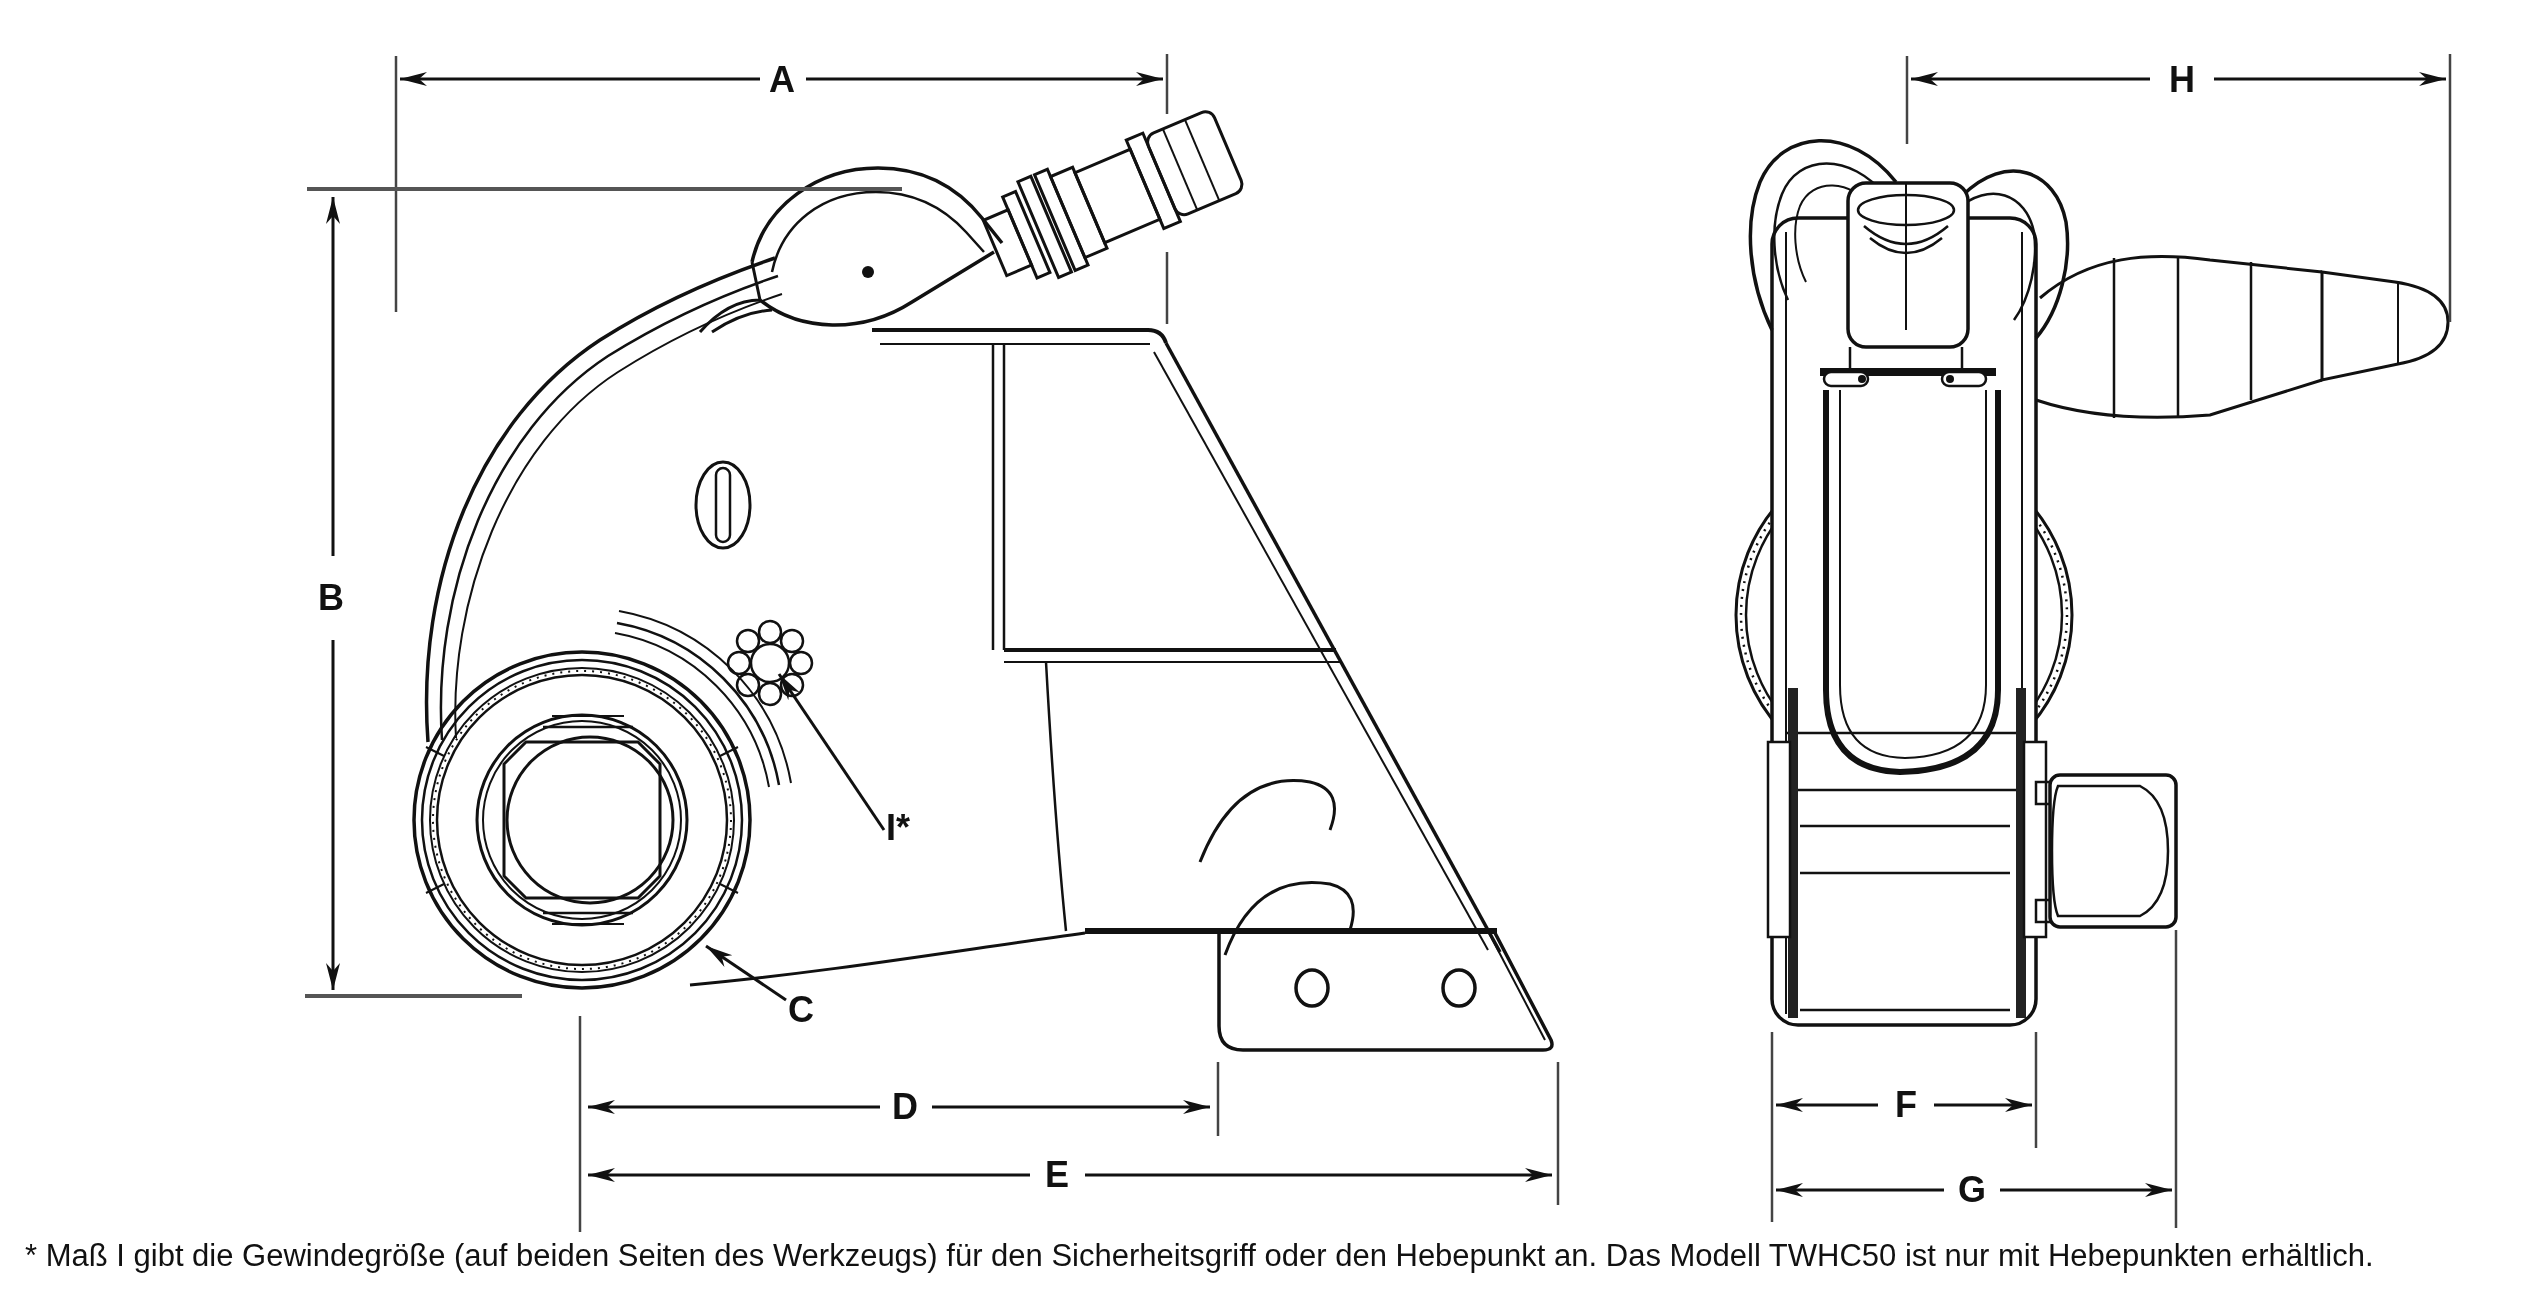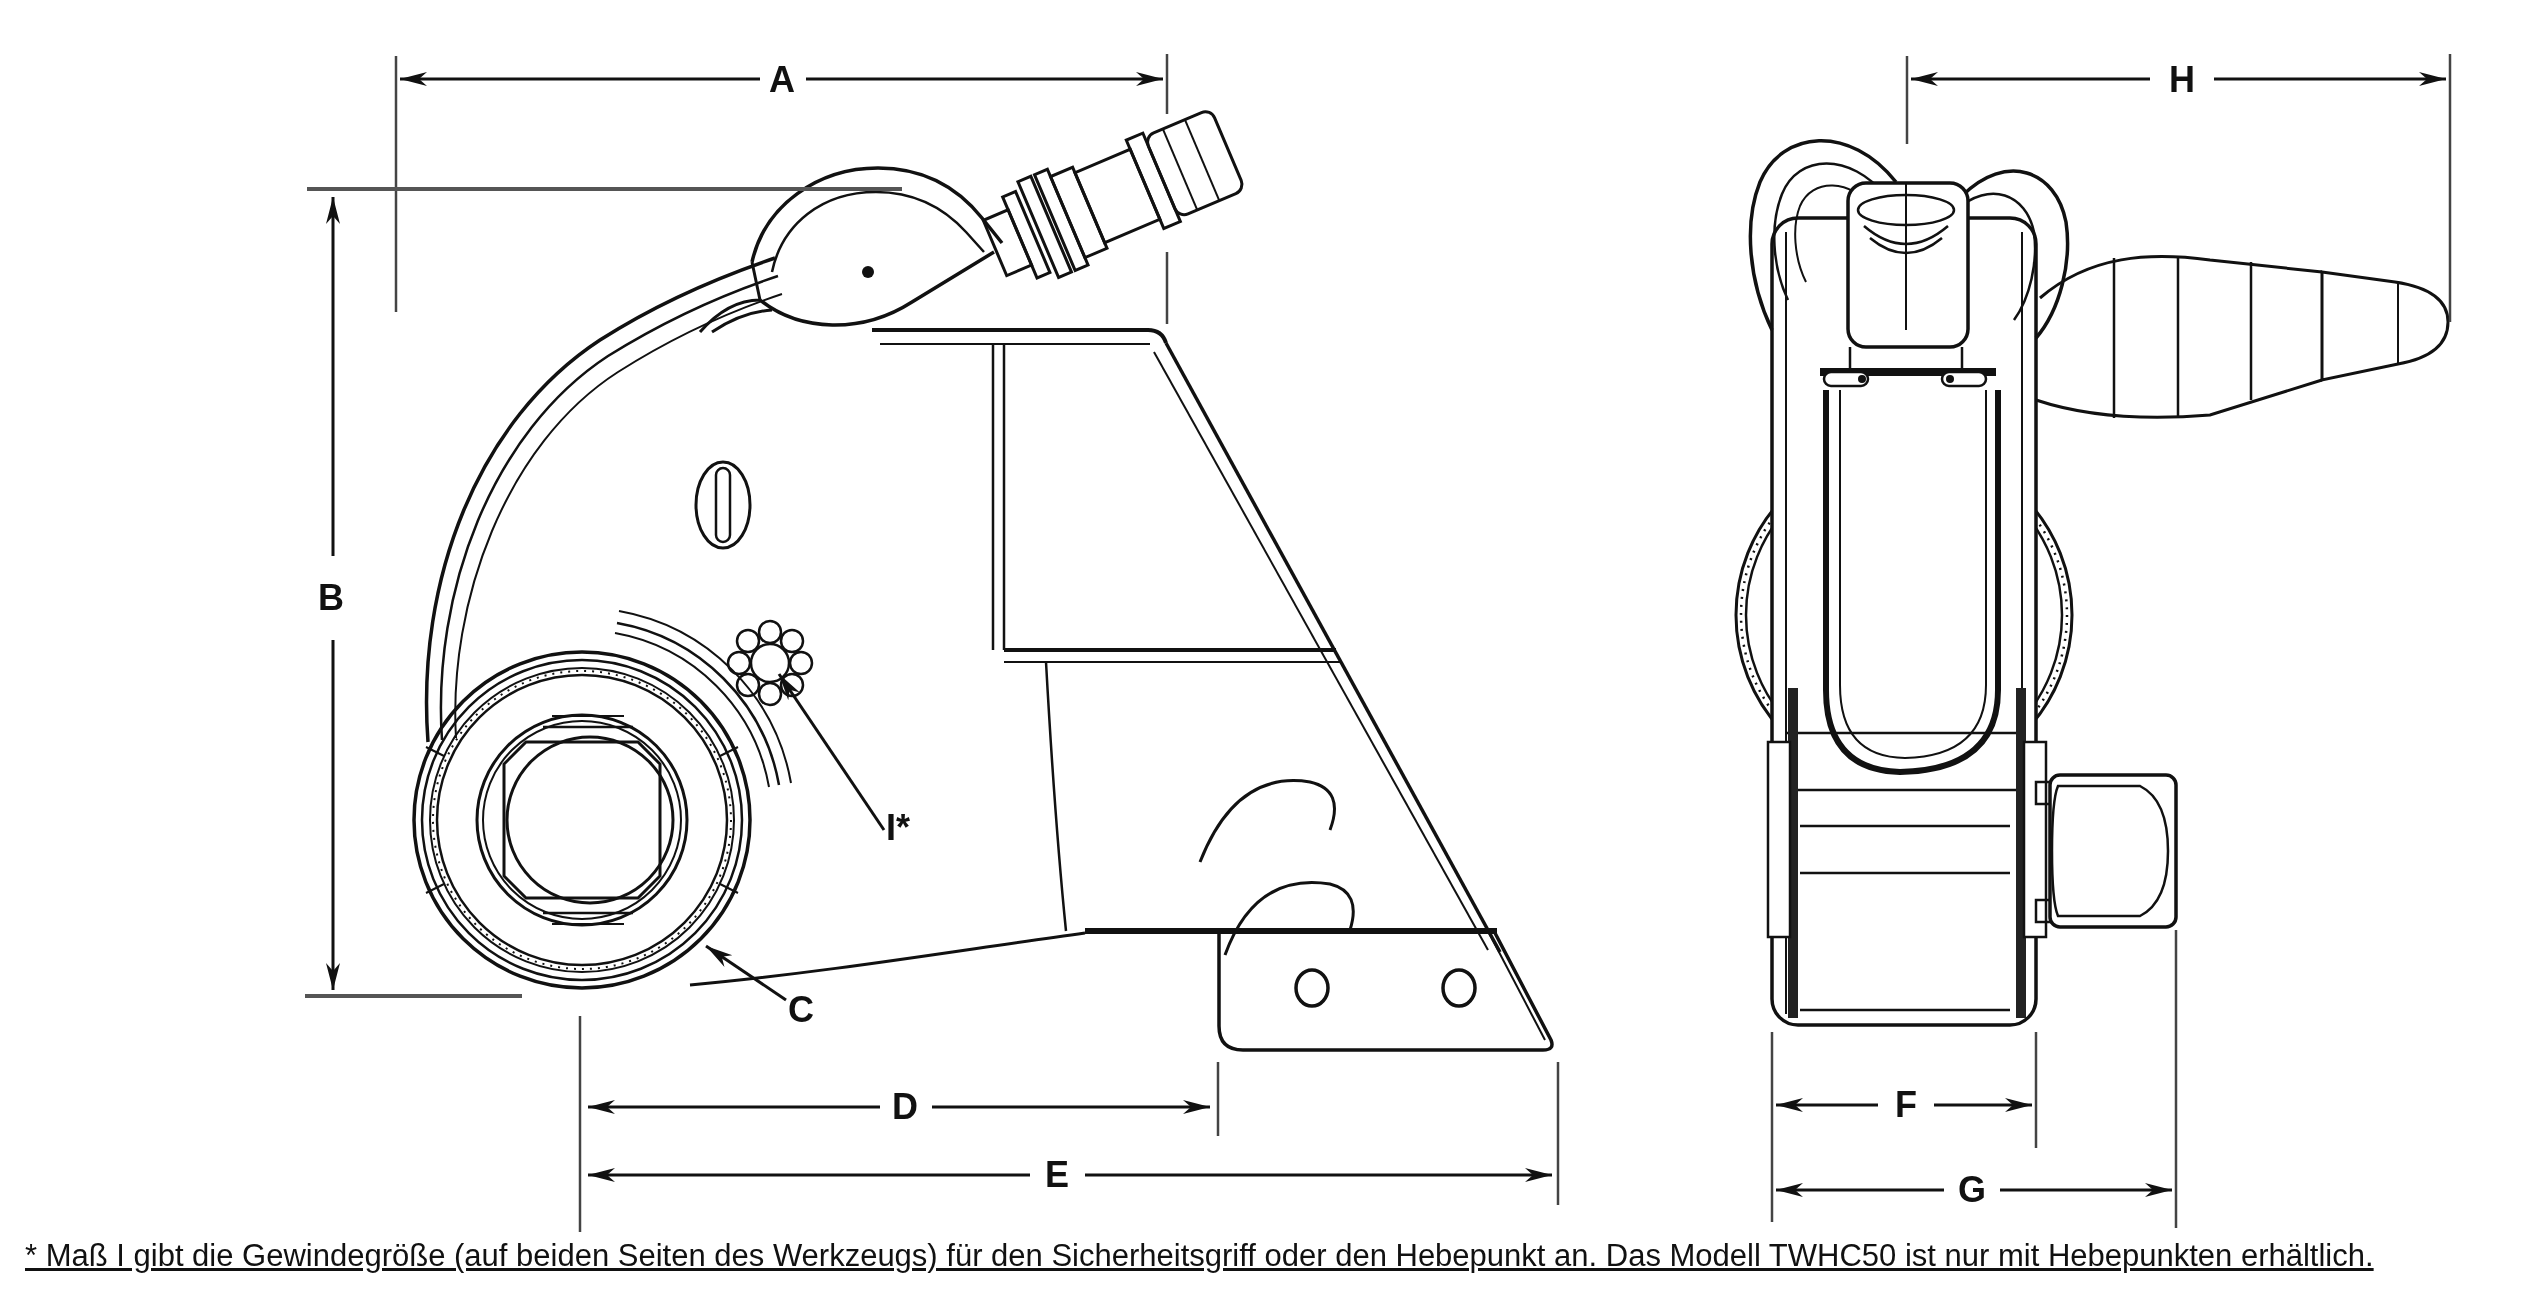--- a/index.html
+++ b/index.html
@@ -1,21 +1,21 @@
 <!DOCTYPE html>
 <html><head>
 <meta charset="utf-8">
 <style>
   html,body{margin:0;padding:0;background:#fff;}
   #stage{position:relative;width:2530px;height:1302px;background:#fff;overflow:hidden;
          font-family:"Liberation Sans",sans-serif;}
   svg{position:absolute;left:0;top:0;}
   .dim-label{font-family:"Liberation Sans",sans-serif;font-weight:bold;font-size:36px;fill:#111;}
   #footnote{position:absolute;left:25px;top:1238px;width:2490px;font-size:31px;color:#111;
-            font-family:"Liberation Sans",sans-serif;white-space:nowrap;letter-spacing:0px;text-decoration:underline;}
+            font-family:"Liberation Sans",sans-serif;white-space:nowrap;letter-spacing:0px;}
   .edge{stroke:#111;fill:none;}
   .ext{stroke:#444;stroke-width:2.5;fill:none;}
   .dim{stroke:#111;stroke-width:3;fill:none;}
 </style>
 </head>
 <body>
 
 <div id="stage">
 <svg viewBox="0 0 2530 1302" width="2530" height="1302">
   <defs>

